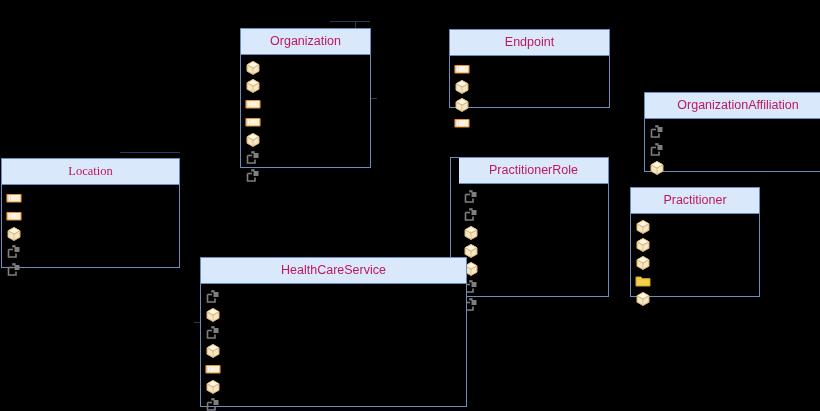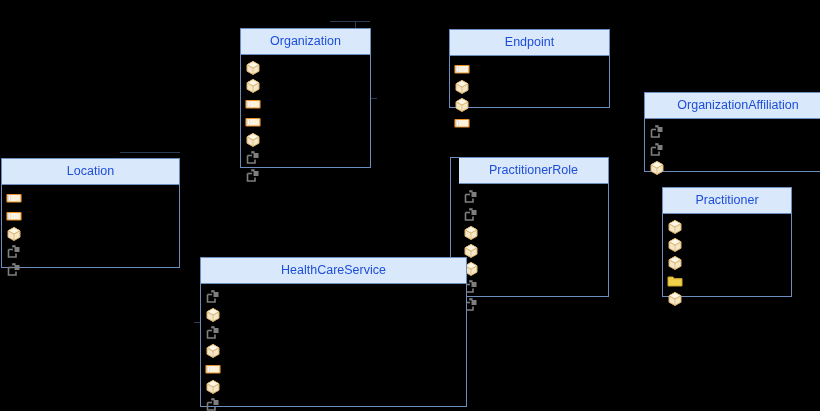--- a/index.html
+++ b/index.html
@@ -22,21 +22,21 @@
     position: absolute;
     box-sizing: border-box;
     border: 1px solid #6c8ebf;
     background: #000000;
   }
   .entity-header {
     box-sizing: border-box;
     height: 26px;
     background: #dae8fc;
     border-bottom: 1px solid #6c8ebf;
-    color: #1d4ed8;
+    color: #be185d;
     font-size: 12.5px;
     line-height: 25px;
     text-align: center;
     white-space: nowrap;
     overflow: hidden;
   }
   .entity-body {
     position: relative;
     box-sizing: border-box;
     padding: 4px 0 4px 0;
@@ -79,21 +79,21 @@
 
   <div id="connector-layer">
       <div class="conn" style="left: 355px; top: 22px; width: 1px; height: 7px;"></div>
       <div class="conn" style="left: 330px; top: 21px; width: 40px; height: 1px;"></div>
       <div class="conn" style="left: 120px; top: 152px; width: 60px; height: 1px;"></div>
       <div class="conn" style="left: 194px; top: 322px; width: 7px; height: 1px;"></div>
       <div class="conn" style="left: 371px; top: 98px; width: 6px; height: 1px;"></div>
     </div>
 
   <div id="entity-layer">
-      <div class="entity" style="left: 1px; top: 158px; width: 179px; height: 110px;">
+      <div class="entity" style="left: 1px; top: 158px; width: 179px; height: 110px; font-family: Liberation Serif, serif;">
         <div class="entity-header">Location</div>
         <div class="entity-body" style="height: 82px;">
           <div class="attr-row">
   <span class="ic">
     <svg width="16" height="16" viewBox="0 0 16 16">
       <rect x="1" y="4.5" width="14" height="7.5" rx="0.5" fill="#fdf3dc" stroke="#e8912d" stroke-width="1.2"></rect>
       <rect x="2.5" y="6" width="2.2" height="4.5" fill="#ffffff" stroke="#c8c8c8" stroke-width="0.5"></rect>
     </svg>
   </span>
 <span class="attr-label"></span>
@@ -378,21 +378,21 @@
       <path d="M2.5,5.5 L2.5,13 L10,13 L10,9.5" fill="none" stroke="#7f7f7f" stroke-width="1.6"></path>
       <path d="M2.5,5.5 L7,5.5" fill="none" stroke="#7f7f7f" stroke-width="1.6"></path>
       <rect x="8.5" y="3" width="5" height="5" fill="#7f7f7f"></rect>
       <rect x="6.2" y="1.2" width="3.4" height="2.2" fill="#7f7f7f"></rect>
     </svg>
   </span>
 <span class="attr-label"></span>
           </div>
         </div>
       </div>
-      <div class="entity" style="left: 630px; top: 187px; width: 130px; height: 110px; margin-left: 32px;">
+      <div class="entity" style="left: 630px; top: 187px; width: 130px; height: 110px;">
         <div class="entity-header">Practitioner</div>
         <div class="entity-body" style="height: 82px;">
           <div class="attr-row">
   <span class="ic">
     <svg width="16" height="16" viewBox="0 0 16 16">
       <polygon points="8,1.5 14,4.8 14,11.2 8,14.5 2,11.2 2,4.8" fill="#f5e6c8" stroke="#d9b26a" stroke-width="1"></polygon>
       <polygon points="8,1.5 14,4.8 8,8.1 2,4.8" fill="#fdf6e6" stroke="#d9b26a" stroke-width="0.7"></polygon>
       <path d="M8,8.1 L8,14.5" stroke="#d9b26a" stroke-width="0.7" fill="none"></path>
       <path d="M2,4.8 L8,8.1 L14,4.8" stroke="#d9b26a" stroke-width="0.7" fill="none"></path>
     </svg>

